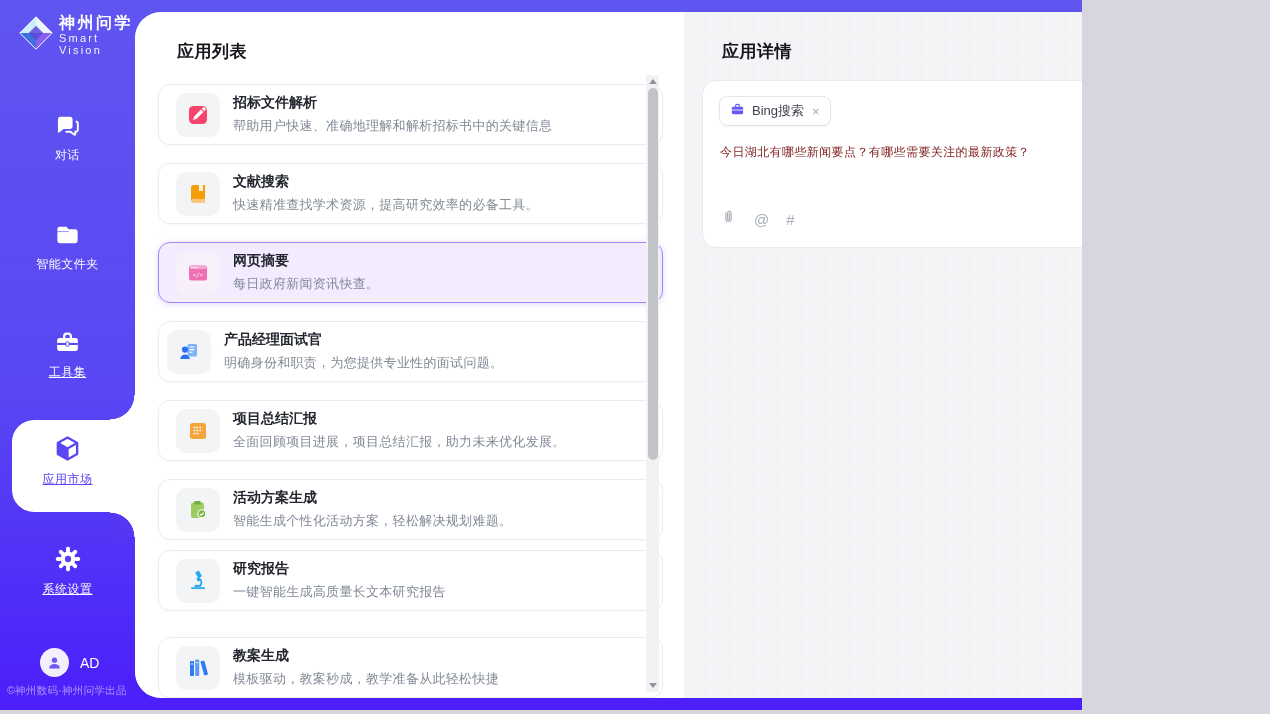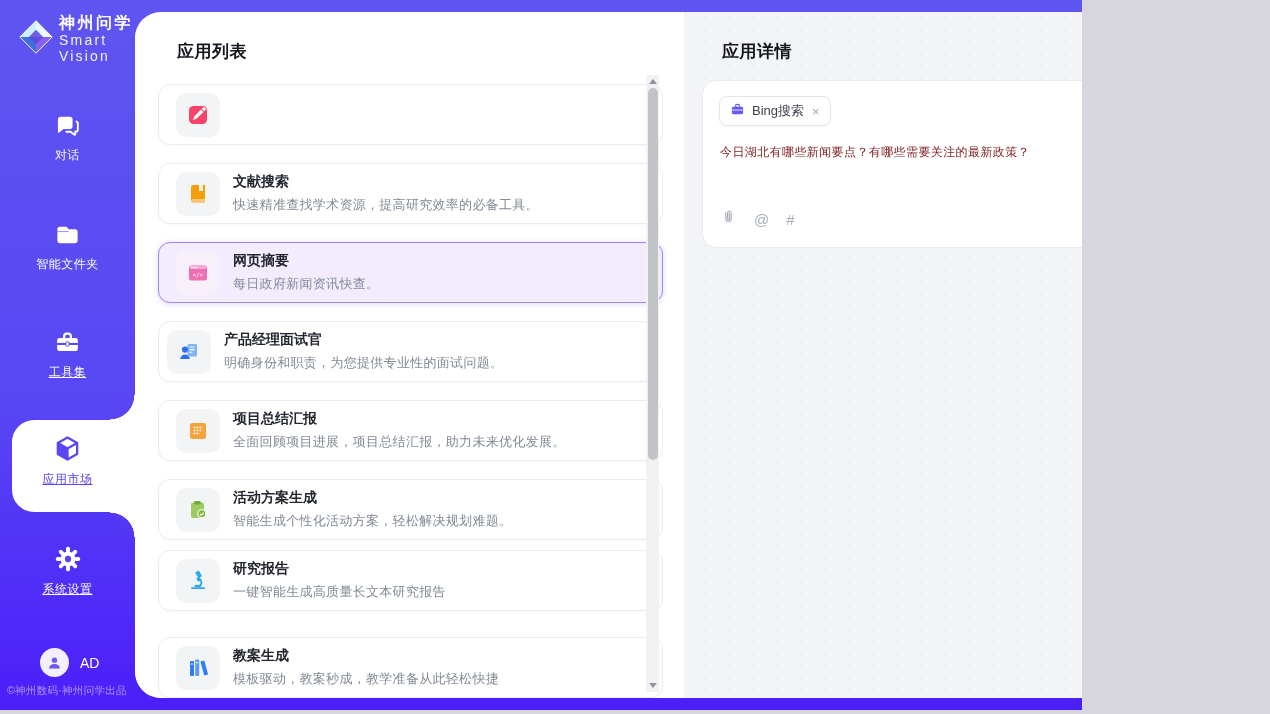--- a/index.html
+++ b/index.html
@@ -8,21 +8,21 @@
     background:linear-gradient(180deg,#5f55f0 0%,#5847f3 55%,#4c20fa 97%,#4c1ffb 100%);
     font-family:"Liberation Sans","DejaVu Sans",sans-serif;
     -webkit-font-smoothing:antialiased;
   }
   .bottom-strip{position:absolute;left:0;right:0;bottom:0;height:4px;background:#d7d6de;}
 
   
   .sidebar{position:absolute;left:0;top:0;width:135px;height:714px;}
   .brand{position:absolute;left:18px;top:14px;display:flex;align-items:center;gap:5px;}
   .brand-name{color:#fff;font-size:16px;font-weight:700;letter-spacing:2.5px;line-height:18px;}
-  .brand-sub{color:rgba(255,255,255,.92);font-size:14px;letter-spacing:2.2px;}
+  .brand-sub{color:rgba(255,255,255,.92);font-size:11px;letter-spacing:2.2px;}
   .nav-item{position:absolute;left:0;width:135px;display:flex;flex-direction:column;align-items:center;gap:4px;cursor:pointer;}
   .nav-label{font-size:12px;color:#fff;letter-spacing:.5px;}
   .nav-label.u{text-decoration:underline;}
   .nav-item.active .nav-label{color:#5b46f3;}
   .active-tab{position:absolute;left:12px;top:420px;width:124px;height:92px;background:#fff;border-radius:22px 0 0 22px;}
   .fillet{position:absolute;width:25px;height:25px;}
   .fillet.top{left:110px;top:395px;background:radial-gradient(25px at 0 0,#5945f3 24px,#fff 24.6px);}
   .fillet.bot{left:110px;top:512px;background:radial-gradient(25px at 0 100%,#5437f5 24px,#fff 24.6px);}
   .user-row{position:absolute;left:40px;top:648px;display:flex;align-items:center;gap:11px;cursor:pointer;}
   .avatar{width:29px;height:29px;border-radius:50%;background:#f3effc;display:flex;align-items:center;justify-content:center;}
@@ -164,20 +164,24 @@
     <div class="list-panel">
       <div class="panel-title list-title">应用列表</div>
       <div id="appList">
           <div class="app-item" style="top: 72px;">
             <span class="app-icon-box">
               <svg viewBox="0 0 24 24" width="24" height="24">
                 <rect x="3" y="3" width="18" height="18" rx="4.5" fill="#f8436b"></rect>
                 <path d="M7 17 l1.2-3.6 L15 6.6 l2.4 2.4 L10.6 15.8 z" fill="#fff"></path>
                 <path d="M15.8 5.8 l1.2-1.2 a1.3 1.3 0 0 1 1.8 0 l.6.6 a1.3 1.3 0 0 1 0 1.8 l-1.2 1.2z" fill="#fff"></path>
               </svg>
+            </span>
+            <span class="app-text">
+              <span class="app-name">招标文件解析</span>
+              <span class="app-desc">帮助用户快速、准确地理解和解析招标书中的关键信息</span>
             </span>
           </div>
           <div class="app-item" style="top: 151px;">
             <span class="app-icon-box">
               <svg viewBox="0 0 24 24" width="24" height="24">
                 <path d="M5 5.5 A2.5 2.5 0 0 1 7.5 3 H19 v14 H7.5 A2.5 2.5 0 0 0 5 19.5 z" fill="#f59e0b"></path>
                 <path d="M5 19.5 A2.5 2.5 0 0 1 7.5 17 H19 v4 H7.5 A2.5 2.5 0 0 1 5 19.5" fill="#fbc77a"></path>
                 <rect x="13" y="3" width="4" height="6" fill="#fff" opacity=".85"></rect>
               </svg>
             </span>

